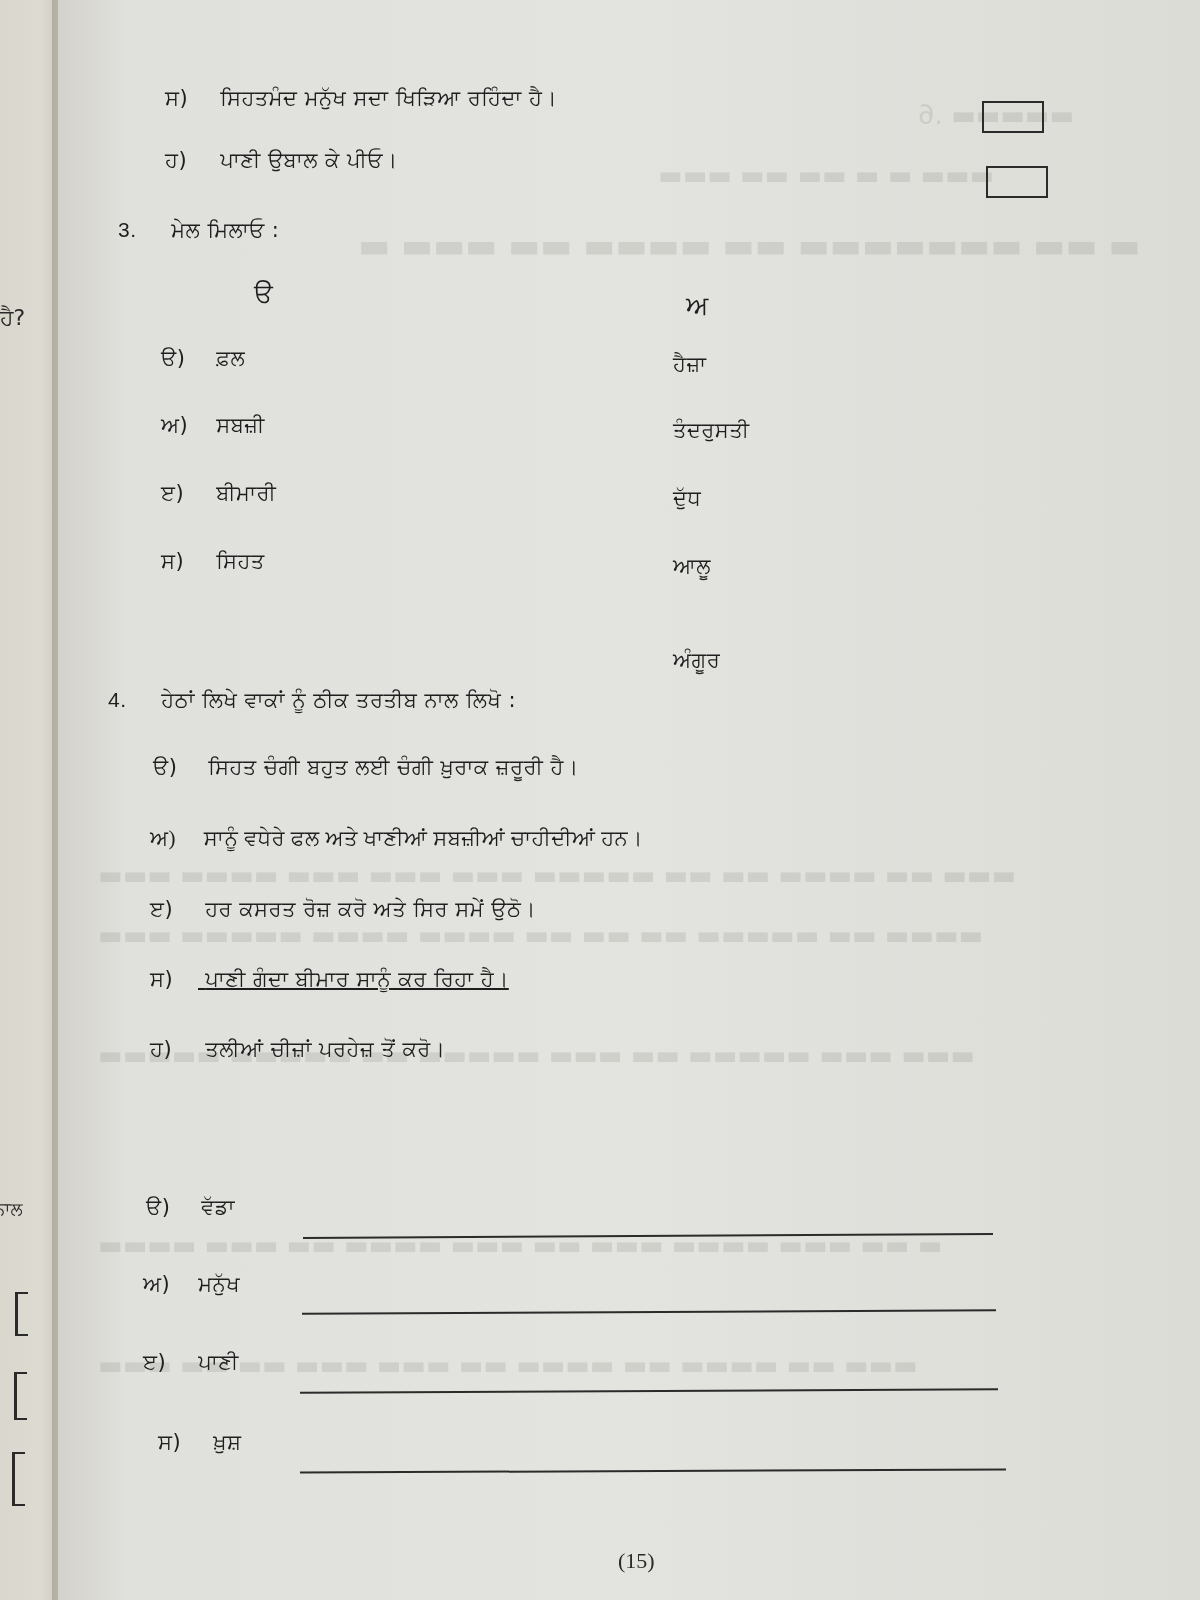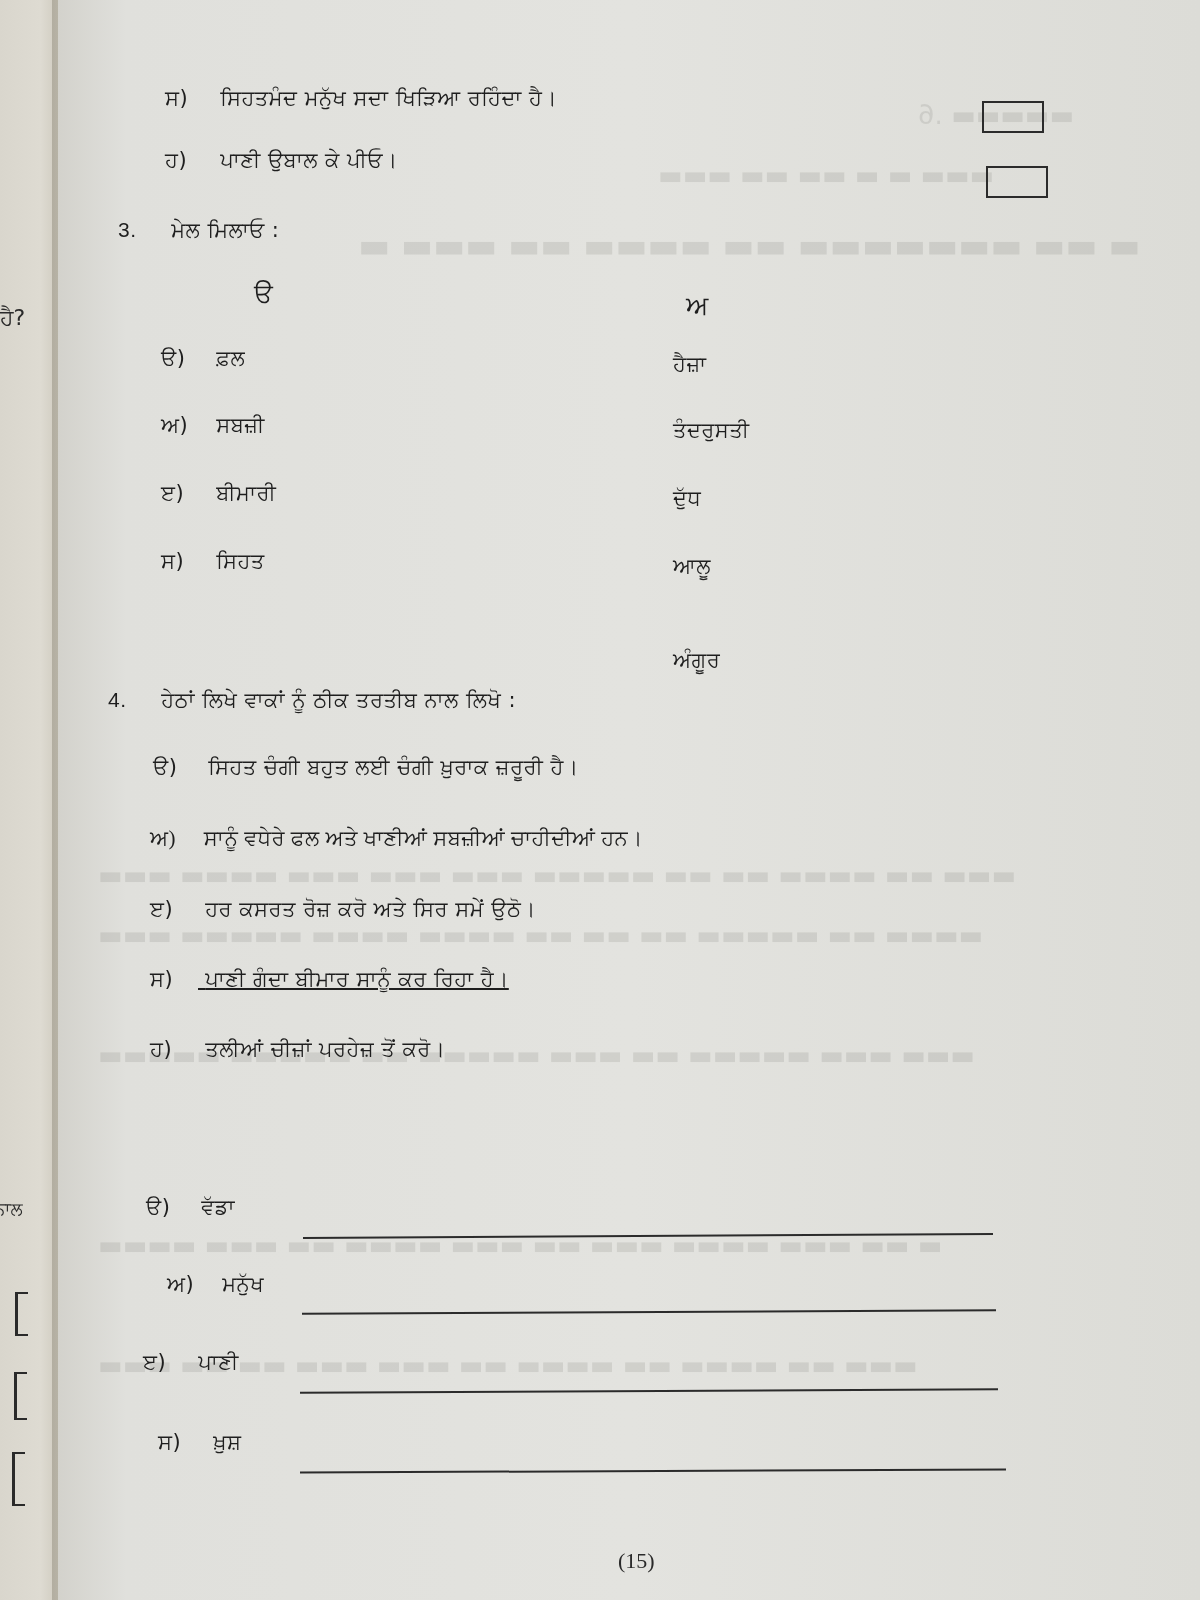--- a/index.html
+++ b/index.html
@@ -183,21 +183,21 @@
     <span>ਤਲੀਆਂ ਚੀਜ਼ਾਂ ਪਰਹੇਜ਼ ਤੋਂ ਕਰੋ।</span>
   </div>
 
 
   <div class="text-line" style="left:88px; top:1195px;">
     <span class="marker">ੳ)</span>
     <span>ਵੱਡਾ</span>
   </div>
   <div class="answer-line" style="left:245px; top:1235px; width:690px; transform:rotate(-0.35deg);"></div>
 
-  <div class="text-line" style="left:85px; top:1272px;margin-left:24px;">
+  <div class="text-line" style="left:85px; top:1272px;">
     <span class="marker">ਅ)</span>
     <span>ਮਨੁੱਖ</span>
   </div>
   <div class="answer-line" style="left:244px; top:1311px; width:694px; transform:rotate(-0.3deg);"></div>
 
   <div class="text-line" style="left:85px; top:1350px;">
     <span class="marker">ੲ)</span>
     <span>ਪਾਣੀ</span>
   </div>
   <div class="answer-line" style="left:242px; top:1390px; width:698px; transform:rotate(-0.3deg);"></div>

